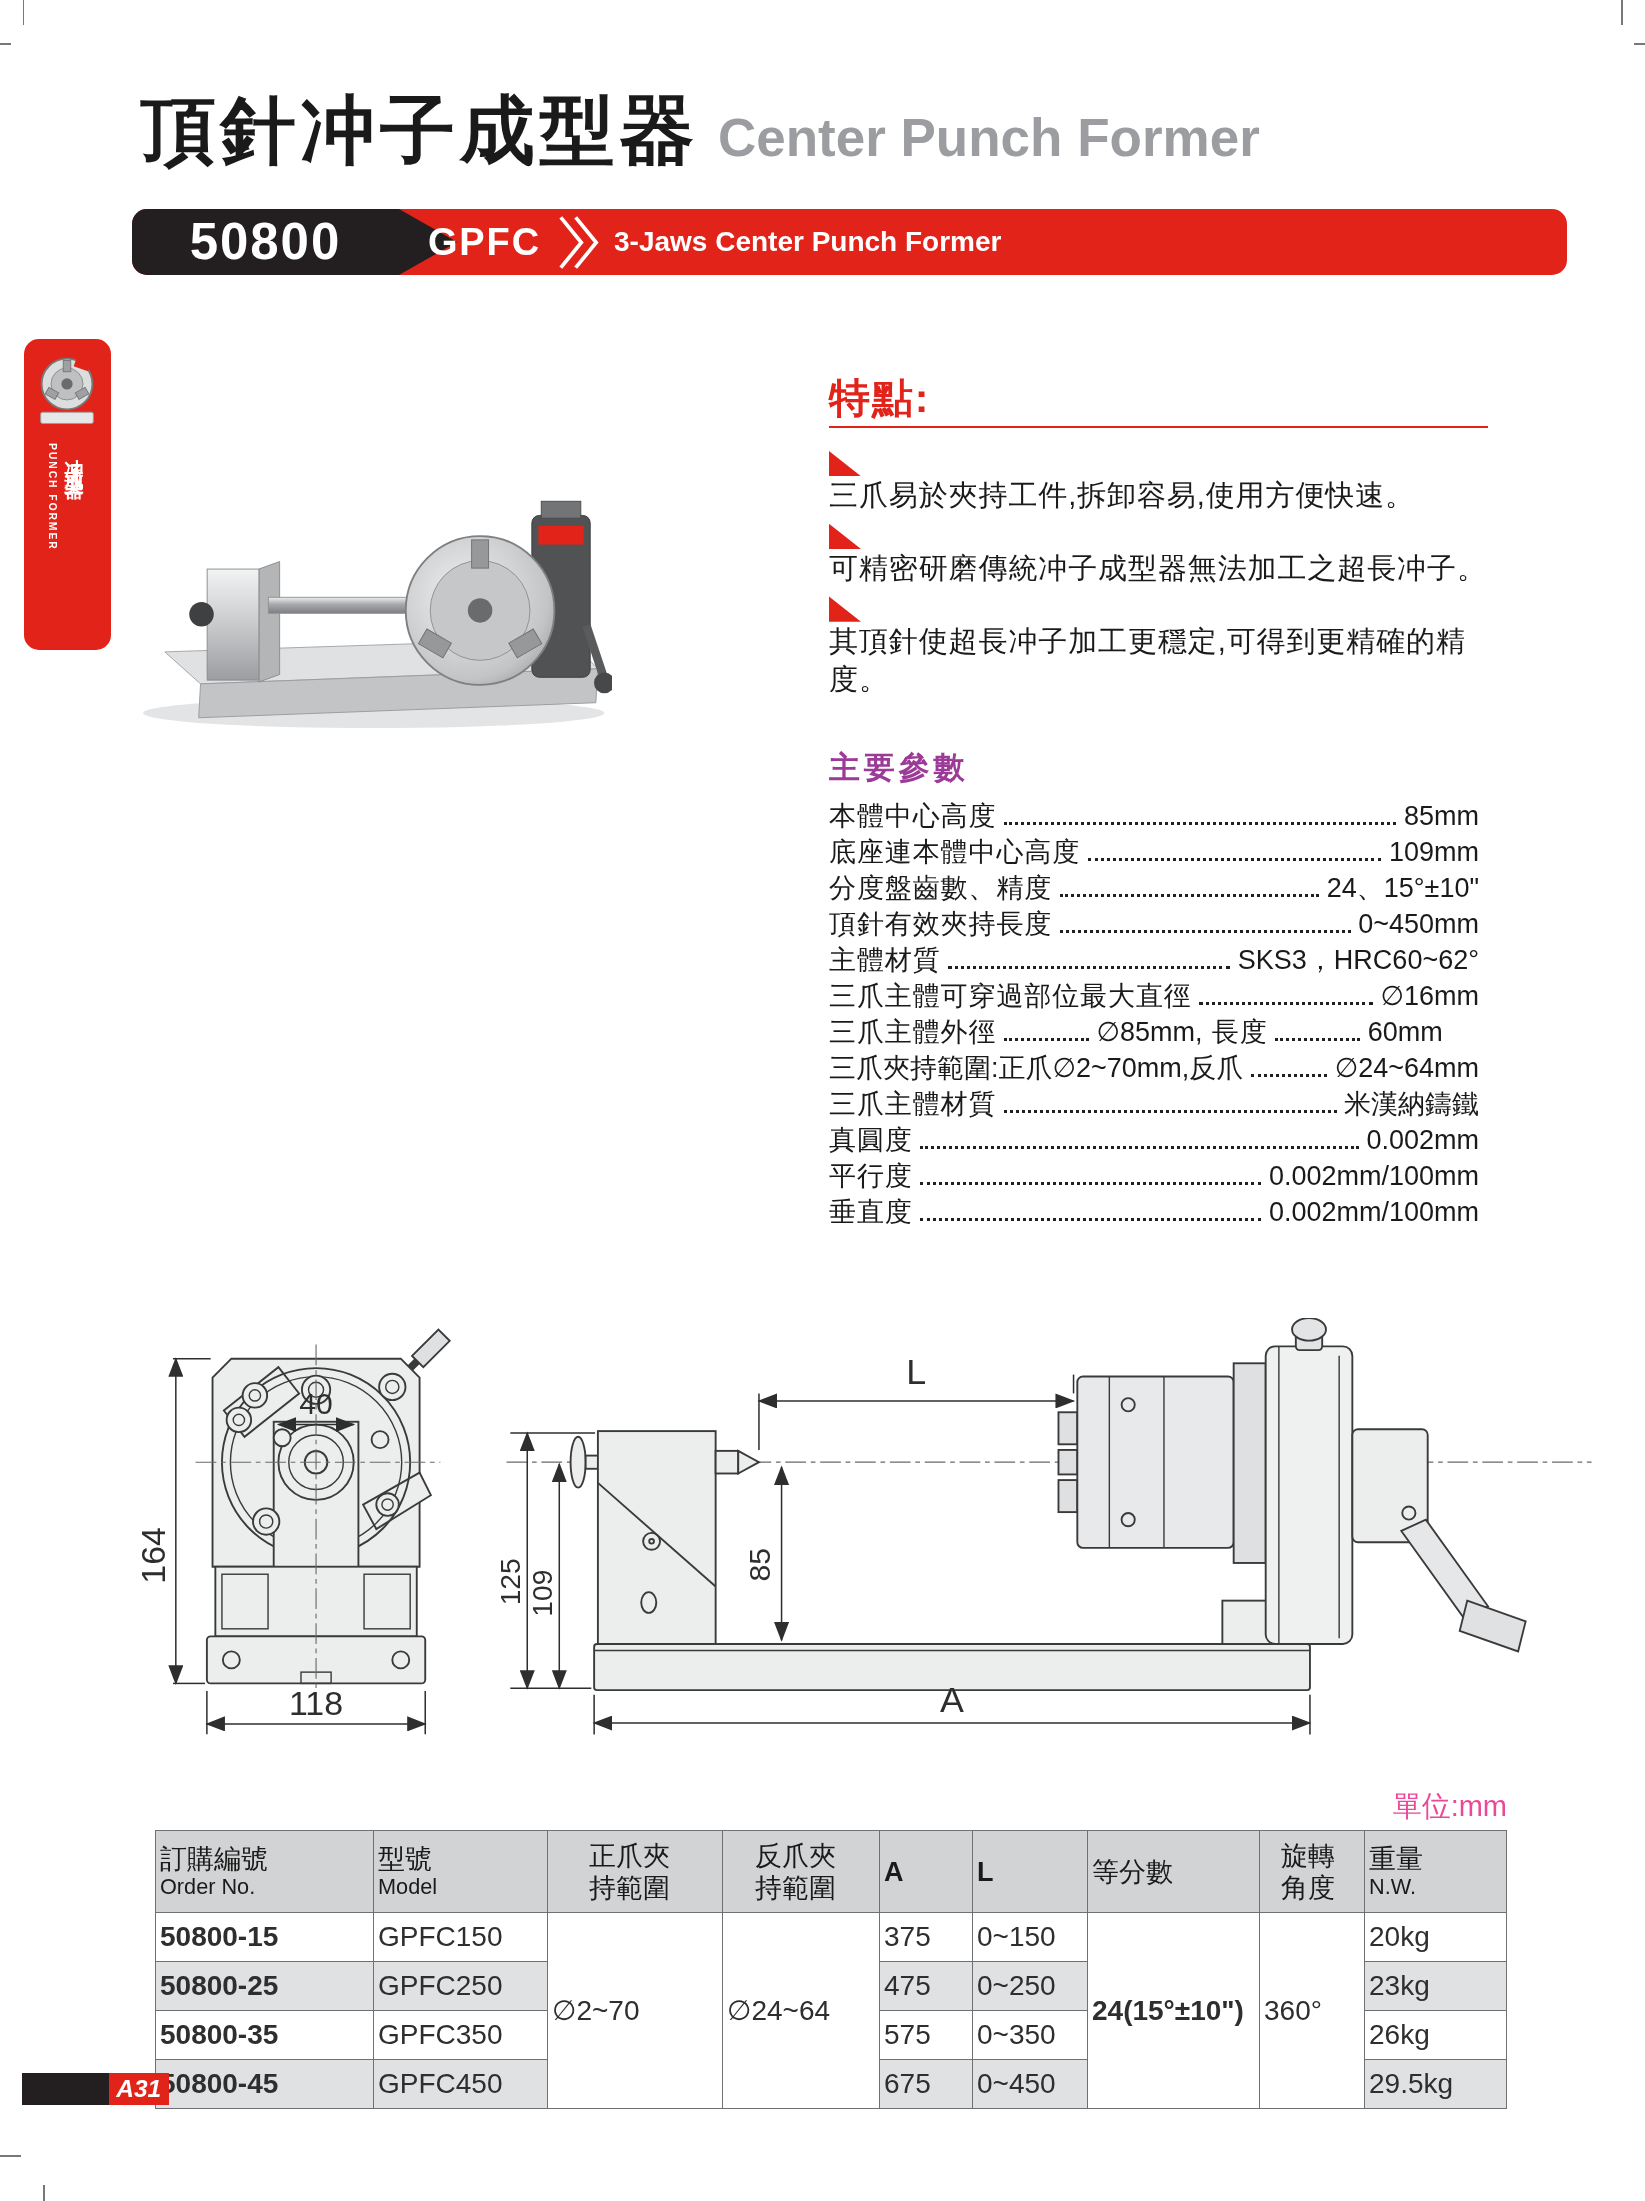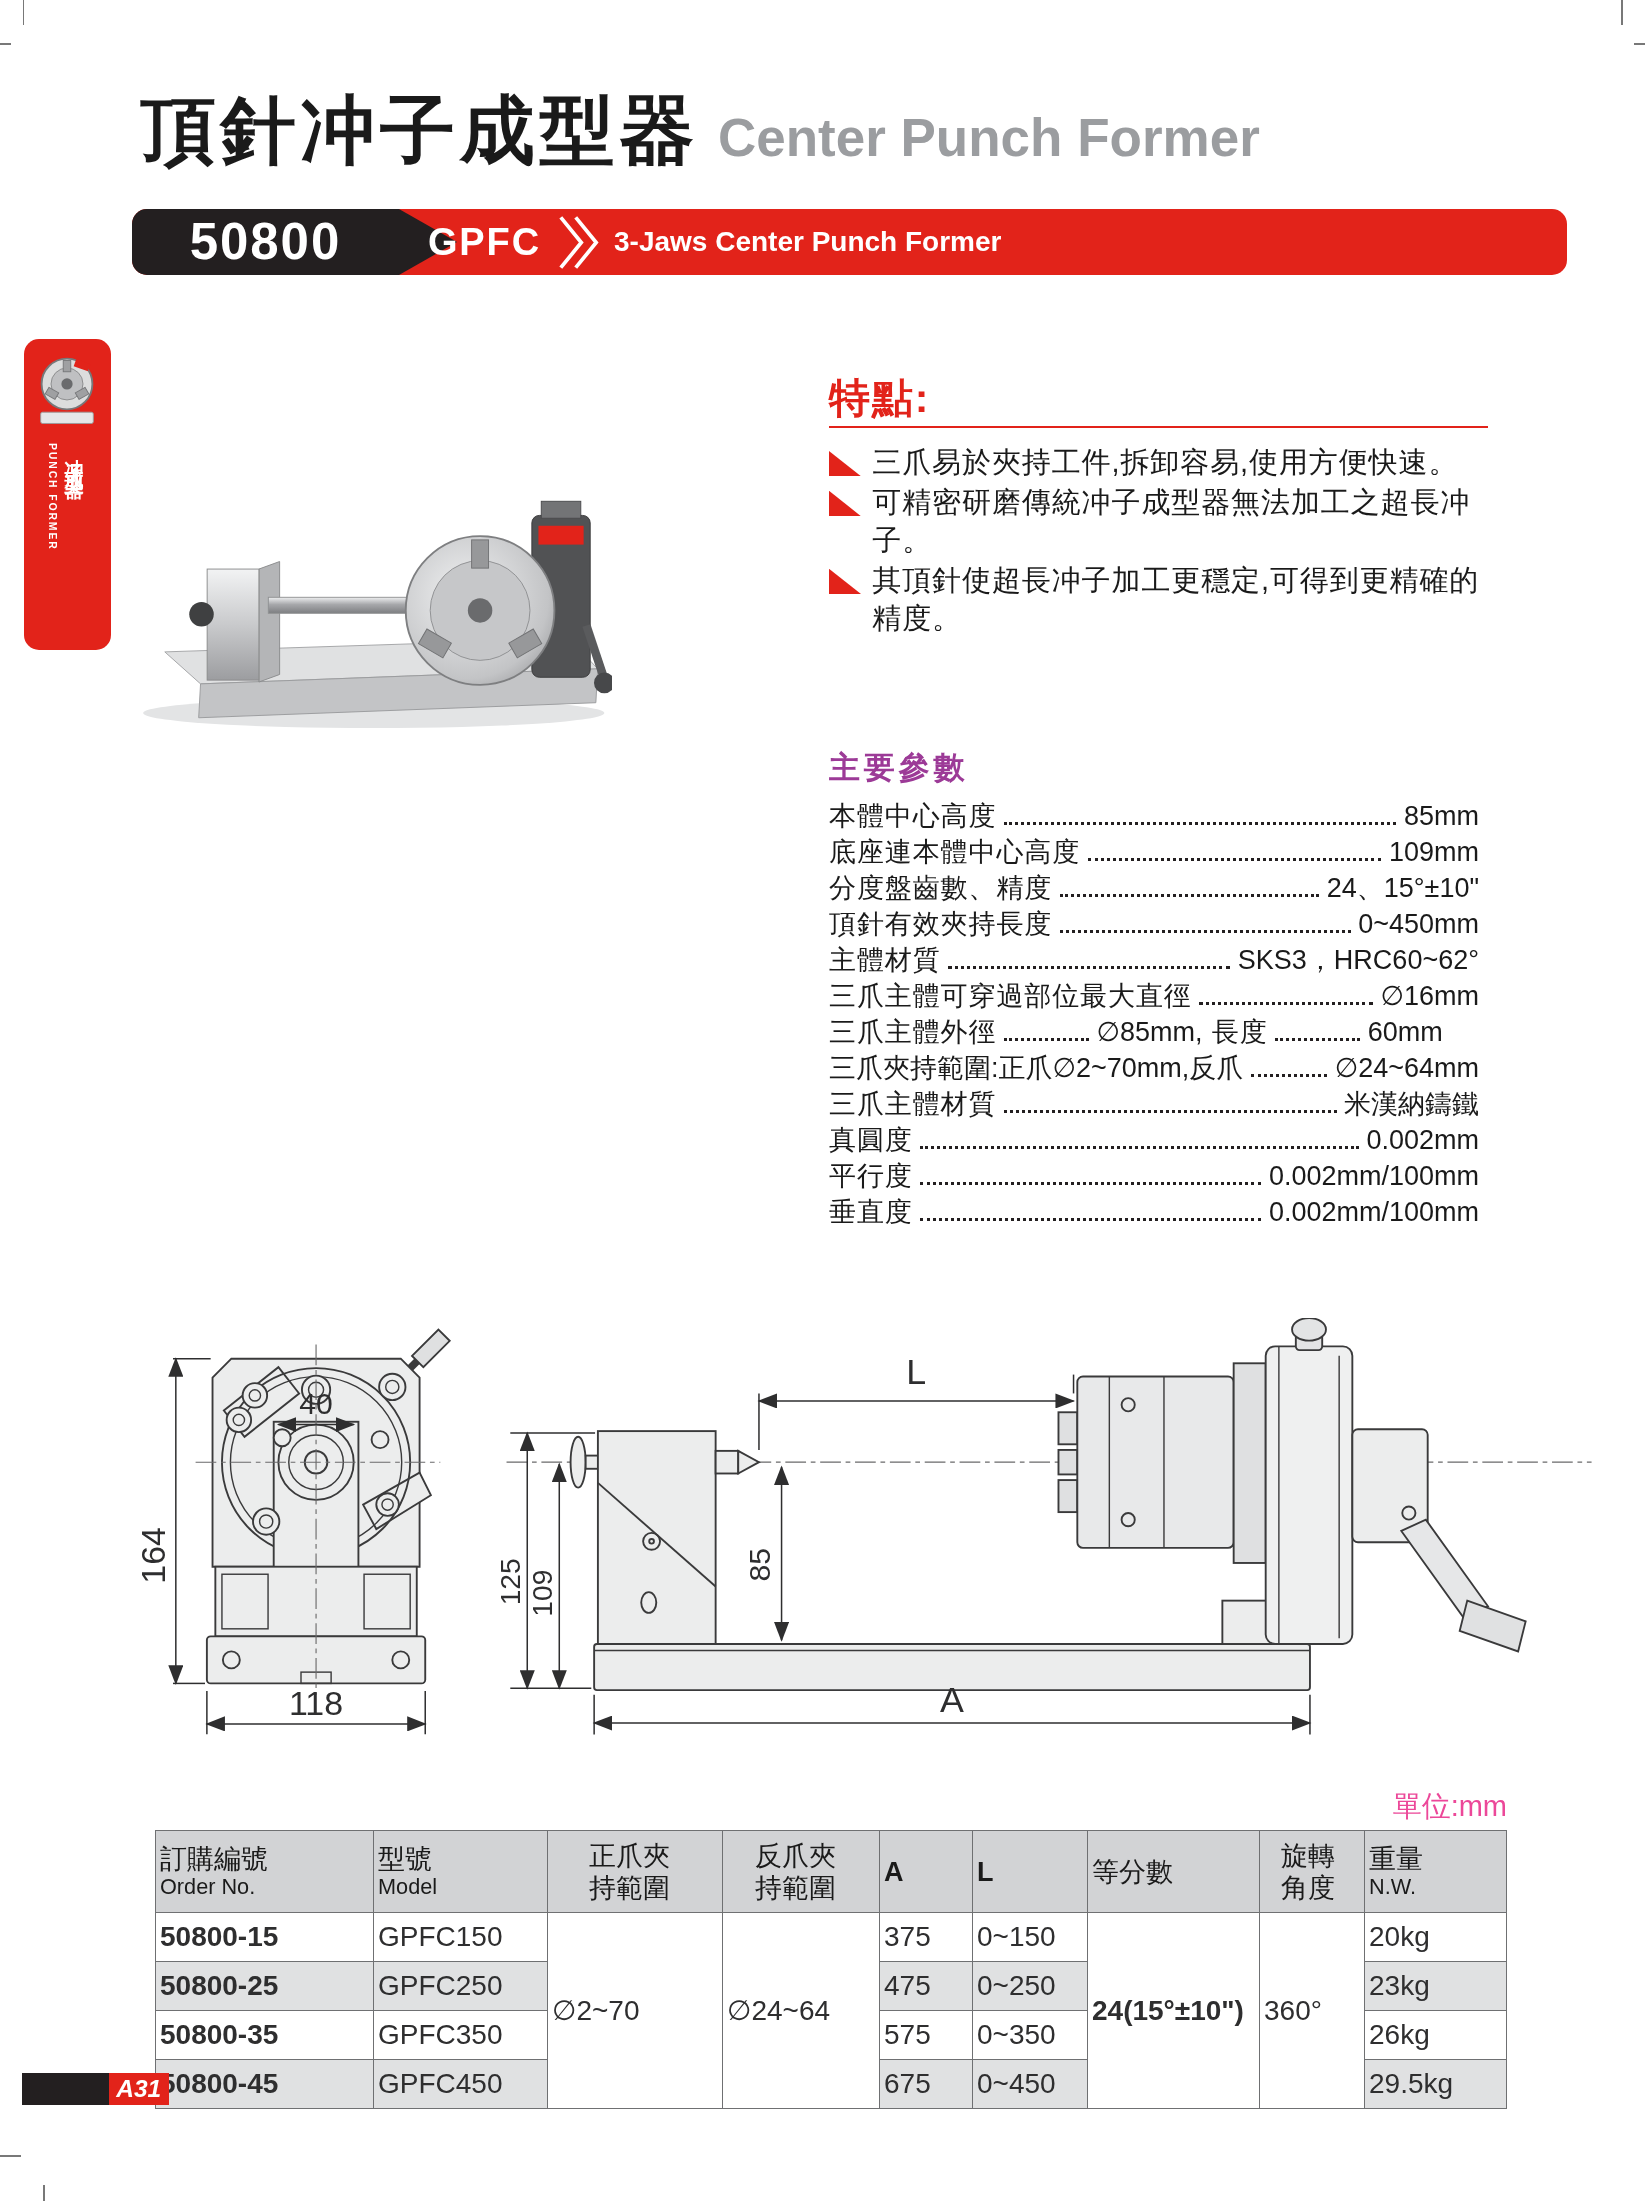--- a/index.html
+++ b/index.html
@@ -35,21 +35,21 @@
   .side-tab-en{writing-mode:vertical-rl;color:#fff;font-size:10.4px;font-weight:bold;letter-spacing:1.9px;}
   .side-tab-zh{writing-mode:vertical-rl;color:#fff;font-size:19px;font-weight:bold;letter-spacing:5.6px;}
 
   
   .photo{position:absolute;left:127px;top:426px;width:485px;height:320px;}
 
   
   .features{position:absolute;left:829px;top:377px;width:659px;}
   .features-heading{font-size:41px;font-weight:bold;color:#e2231a;letter-spacing:1.9px;line-height:43px;}
   .features-underline{height:2.8px;background:#e2231a;margin-top:5.6px;margin-bottom:15px;}
-  .feature-item{display:flex;font-size:29px;line-height:38px;letter-spacing:0.9px;margin-top:1.9px;color:#1a1a1a;}
+  .feature-item{display:flex;font-size:29px;line-height:38px;letter-spacing:0.9px;margin-top:1.9px;color:#1a1a1a;flex-direction:column;}
   .bullet{flex:none;width:32px;height:25.4px;background:#e2231a;
           clip-path:polygon(0 0,100% 100%,0 100%);margin:7.5px 11.3px 0 0;}
   .feature-text{flex:1;}
 
   
   .params{position:absolute;left:829px;top:749px;width:650px;}
   .params-heading{font-size:31px;font-weight:bold;color:#9c3a97;letter-spacing:3.8px;line-height:38px;margin-bottom:11.3px;}
   .param-row{display:flex;align-items:flex-end;font-size:27px;line-height:36px;white-space:nowrap;color:#1a1a1a;}
   .param-label{letter-spacing:0.9px;}
   .leader{flex:1;border-bottom:3.8px dotted #231f20;margin:0 7.5px 9.4px 7.5px;min-width:17px;}

